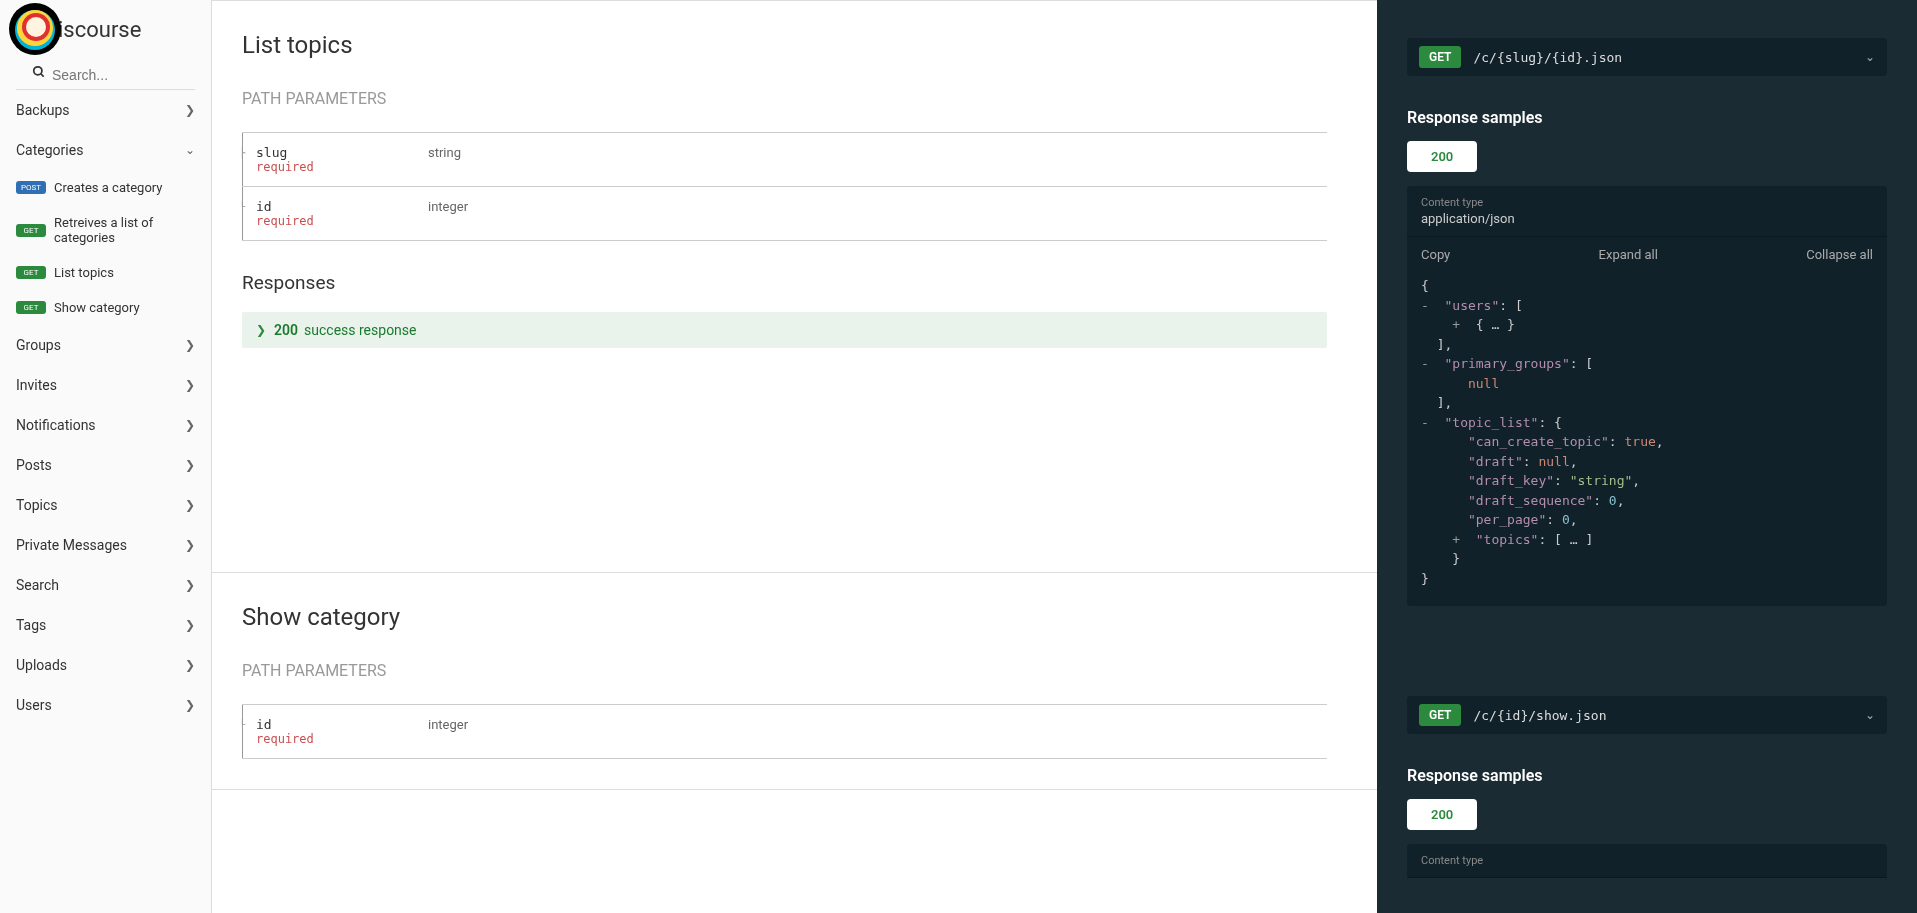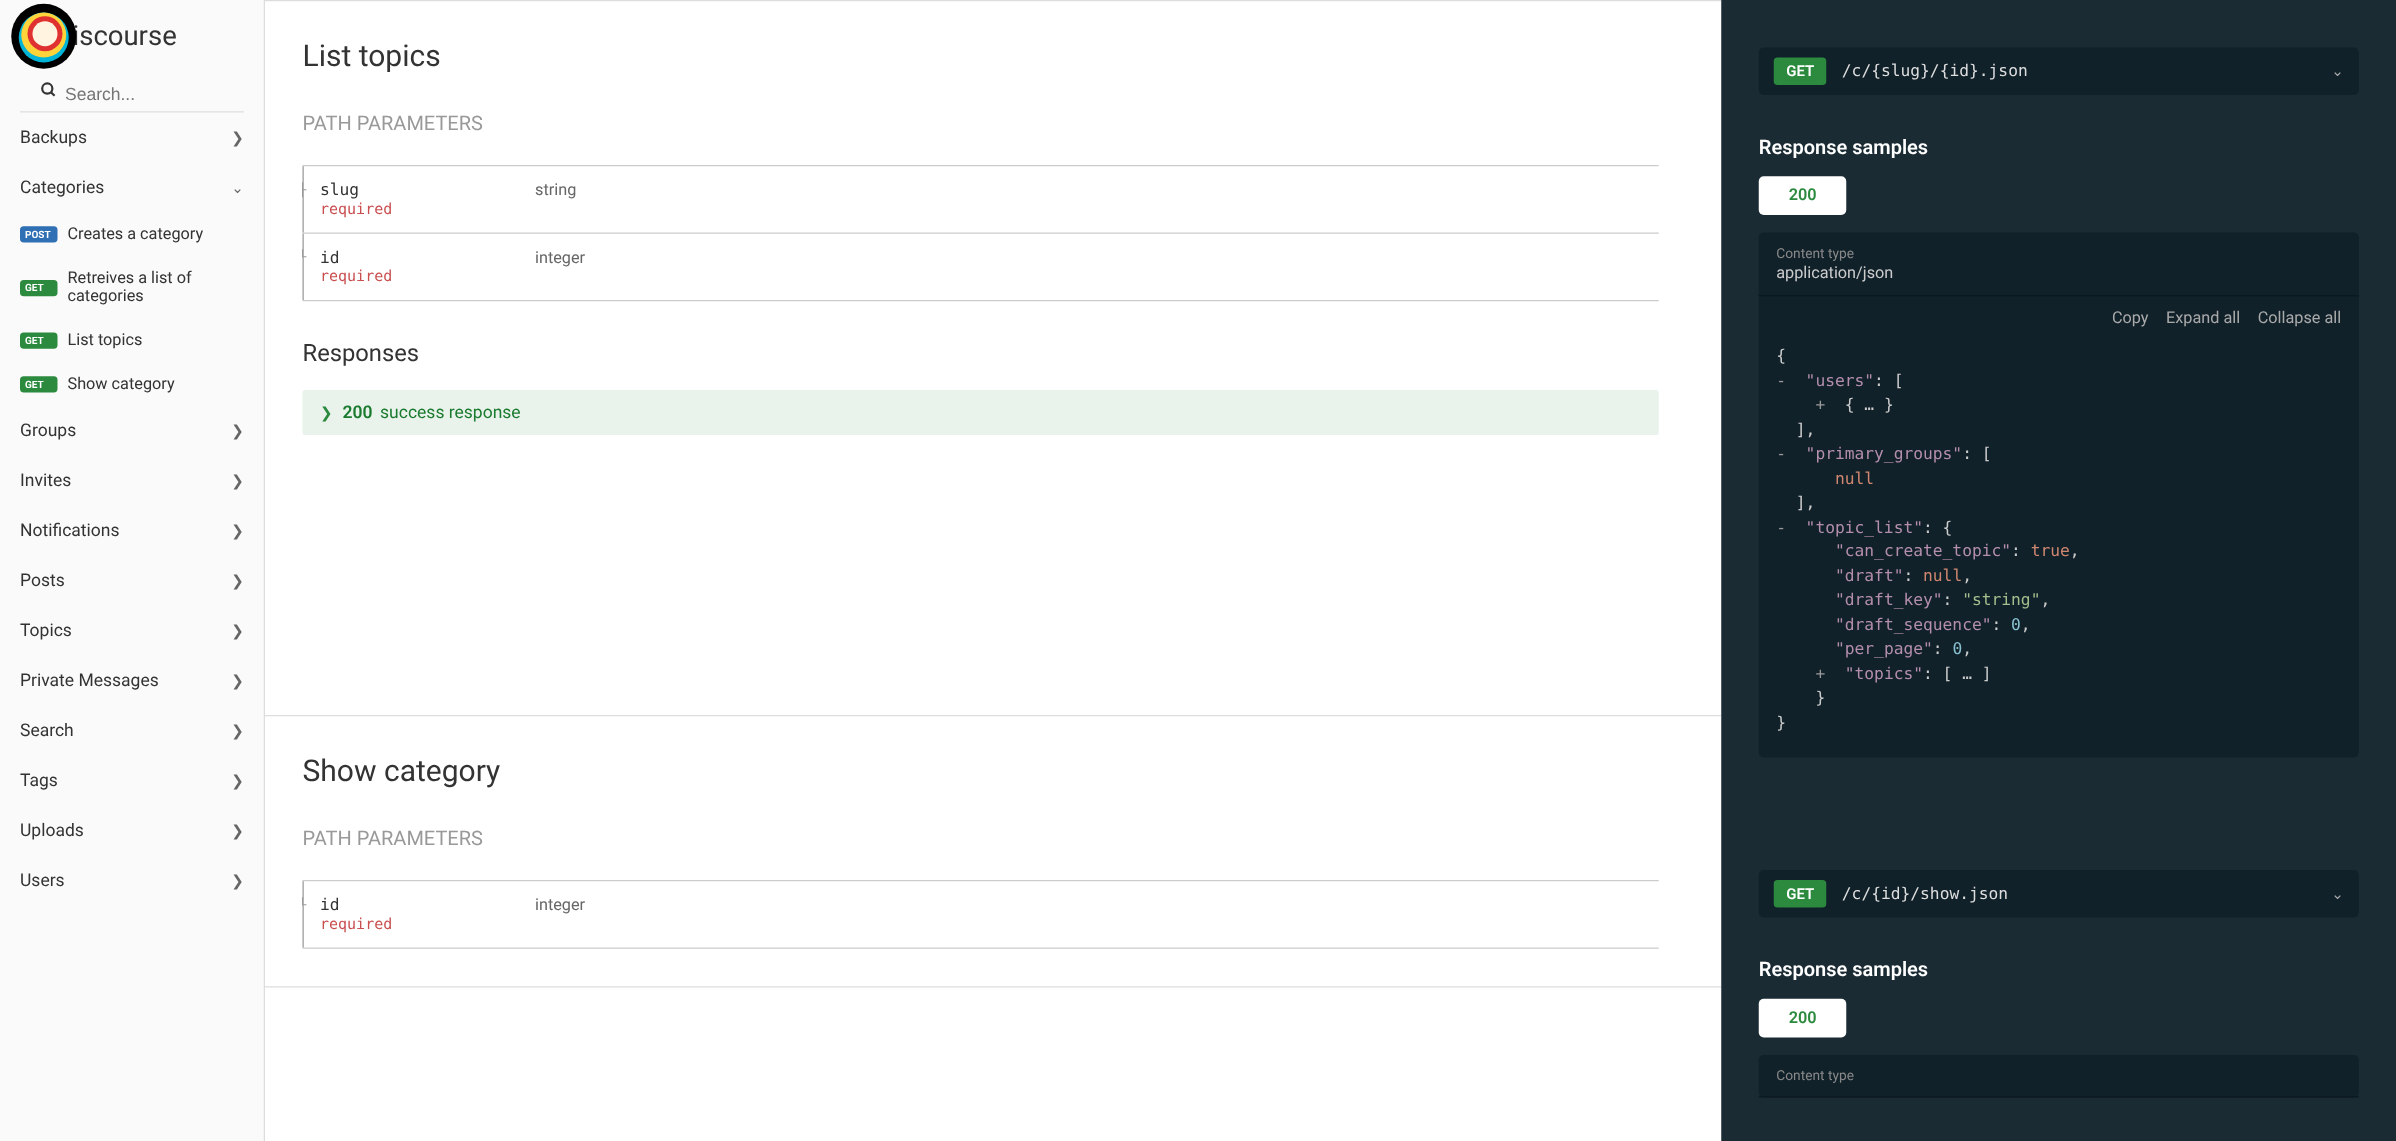--- a/index.html
+++ b/index.html
@@ -9,21 +9,21 @@
 .logo{padding:2px 8px;display:flex;align-items:center}
 .logo-icon{width:54px;height:54px;position:relative}
 .logo-text{font-size:22px;font-weight:400;margin-left:-4px}
 .search-row{display:flex;align-items:flex-end;padding:6px 16px;border-bottom:1px solid #ddd;margin:0 16px}
 .search-icon{font-size:16px;margin-right:6px;color:#333}
 .search-input{border:none;background:transparent;outline:none;font-size:14px;width:100%}
 .nav-item{display:flex;justify-content:space-between;align-items:center;padding:12px 16px;cursor:pointer;font-size:14px;color:#333}
 .chev{font-size:12px;color:#666}
 .sub-item{display:flex;align-items:center;padding:10px 16px;cursor:pointer;font-size:13px}
 .sub-item.active{background:#e8e8e8}
-.badge{font-size:8px;font-weight:700;color:#fff;padding:2px 4px;border-radius:3px;margin-right:8px;min-width:30px;}
+.badge{font-size:8px;font-weight:400;color:#fff;padding:2px 4px;border-radius:3px;margin-right:8px;min-width:30px;text-align:center}
 .badge.post{background:#2f6fb3}
 .badge.get{background:#2b8a3e}
 .badge.put{background:#8a4a8e}
 .main{flex:1;display:flex;overflow:hidden}
 .content{flex:1;overflow-y:auto;padding:0;border-top:1px solid #ddd}
 .section{padding:30px 50px 30px 30px;border-bottom:1px solid #ddd}
 .section h2{font-size:24px;font-weight:400;margin-bottom:30px}
 .param-header{font-size:16px;color:#999;text-transform:uppercase;padding-bottom:24px;border-bottom:1px solid #ccc;margin-bottom:0}
 .param-row{display:flex;border-bottom:1px solid #ccc;padding:0;align-items:stretch}
 .param-left{width:186px;padding:12px 0 12px 14px;position:relative;font-family:Menlo,Monaco,monospace;font-size:13px}
@@ -42,21 +42,21 @@
 .endpoint-bar{background:#11212a;border-radius:4px;padding:8px 12px;display:flex;align-items:center;cursor:pointer}
 .method-badge{background:#2b8a3e;color:#fff;font-size:12px;font-weight:600;padding:4px 10px;border-radius:3px;margin-right:12px}
 .endpoint-path{font-family:Menlo,Monaco,monospace;font-size:13px;color:#ddd;flex:1}
 .ep-chev{color:#aaa;font-size:12px}
 .rp-h3{font-size:16px;font-weight:600;color:#fff;margin:32px 0 14px}
 .status-tab{background:#fff;color:#2b8a3e;font-weight:600;padding:8px 24px;border-radius:4px;display:inline-block;font-size:13px}
 .sample-box{background:#11212a;border-radius:4px;margin-top:14px}
 .sample-header{padding:10px 14px;border-bottom:1px solid #0a1820}
 .ct-label{font-size:11px;color:#888}
 .ct-value{font-size:13px;color:#ccc;margin-top:2px}
-.sample-actions{display:flex;justify-content:flex-end;gap:14px;padding:10px 14px;font-size:13px;color:#aaa}
+.sample-actions{display:flex;justify-content:space-between;gap:34px;padding:10px 14px;font-size:13px;color:#aaa}
 .sample-actions span{cursor:pointer}
 .json-body{padding:4px 14px 18px;font-family:Menlo,Monaco,monospace;font-size:13px;line-height:1.5}
 .json-line{white-space:pre;color:#ccc}
 .tok-key{color:#b48ead}
 .tok-punct{color:#ccc}
 .tok-kw-true{color:#d08770}
 .tok-kw-null{color:#d08770}
 .tok-str{color:#a3be8c}
 .tok-num{color:#88c0d0}
 .toggle-minus{color:#999;cursor:pointer}

